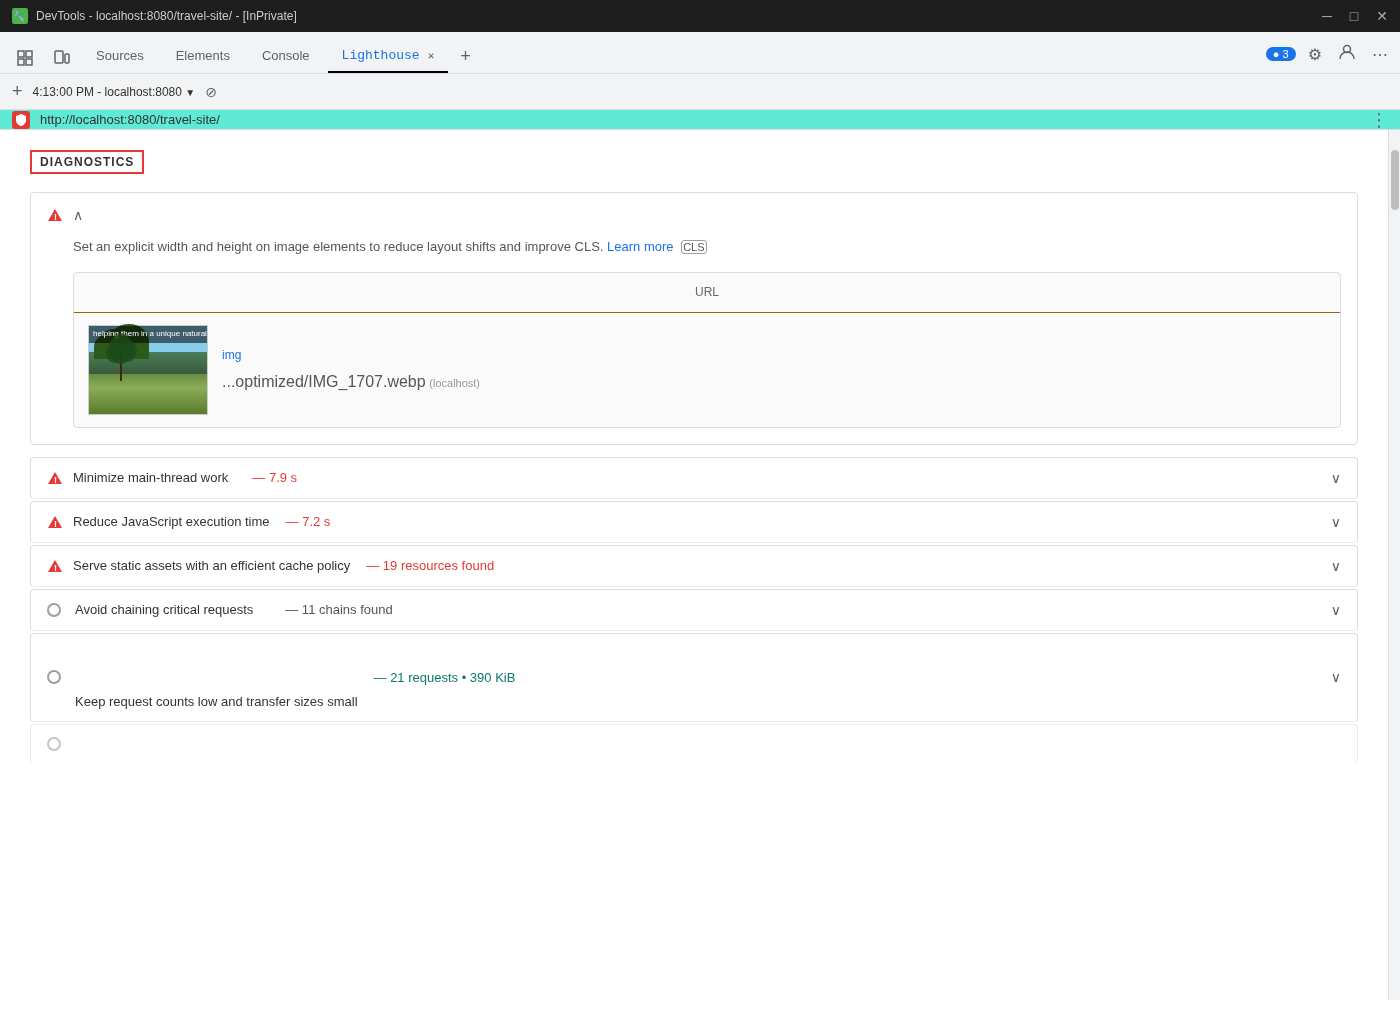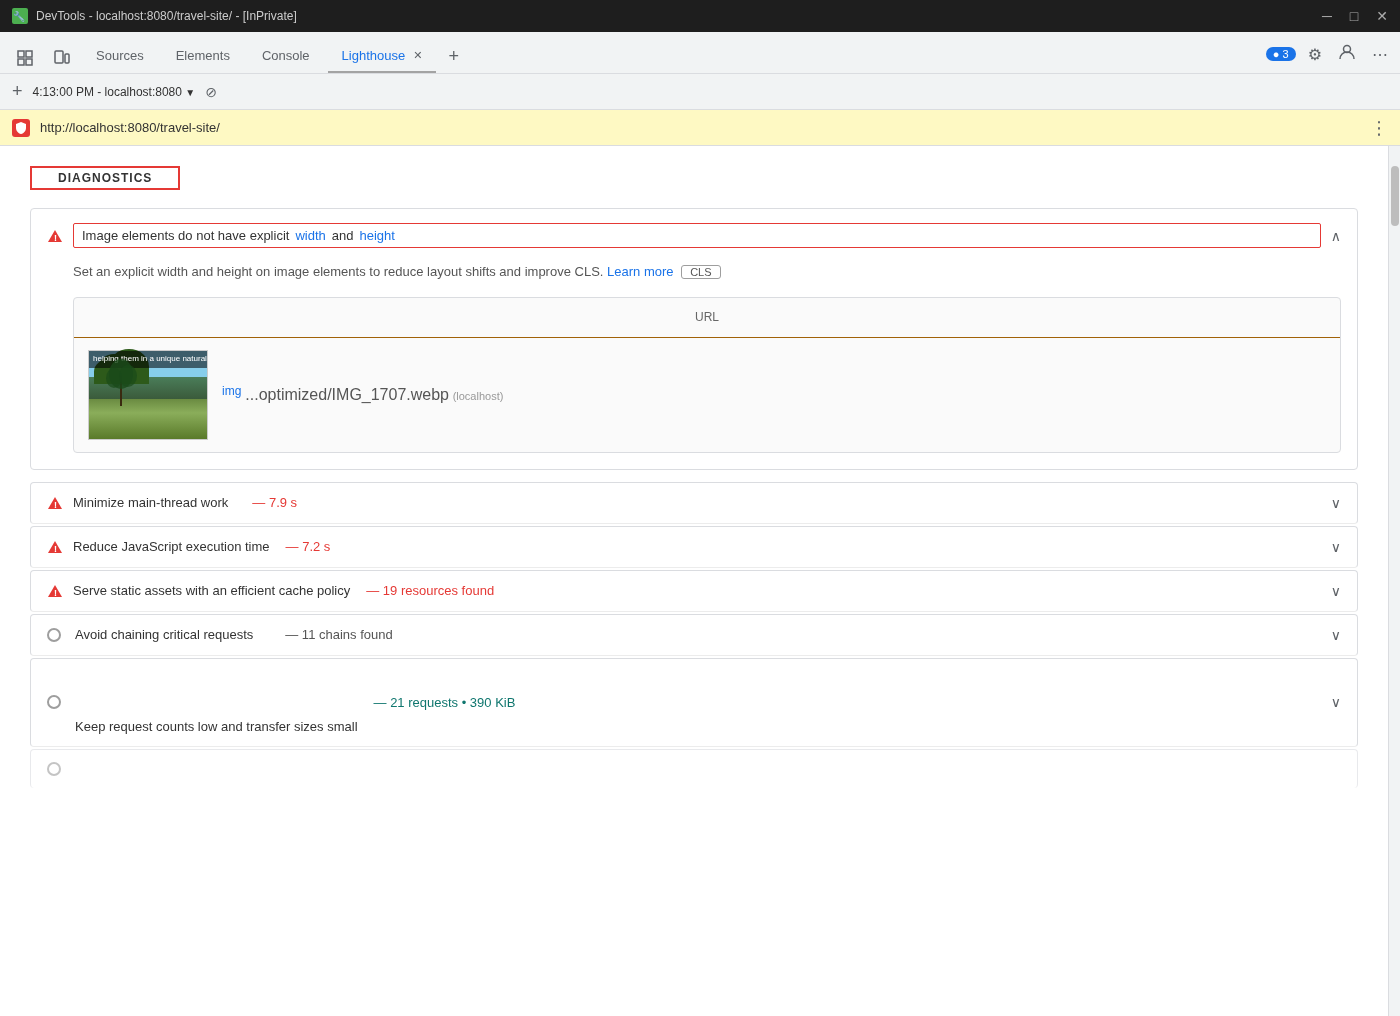--- a/index.html
+++ b/index.html
@@ -69,21 +69,22 @@
       padding: 8px 14px;
       font-size: 13px;
       color: #5f6368;
       cursor: pointer;
       border-bottom: 2px solid transparent;
       white-space: nowrap;
       display: flex; align-items: center; gap: 6px;
     }
     .tab-item.active {
       color: #1a73e8;
-      border-bottom: 2px solid #a3a3a3;
+      border-bottom: 2px solid #000000;
+      font-family: Liberation Mono, monospace;
     }
     .tab-close {
       font-size: 11px;
       color: #5f6368;
       margin-left: 2px;
     }
     .tabs-right {
       display: flex;
       align-items: center;
       gap: 8px;
@@ -114,23 +115,23 @@
       align-items: center;
       padding: 0 12px;
       gap: 10px;
     }
     .address-plus { font-size: 18px; color: #5f6368; cursor: pointer; }
     .address-time { font-size: 12px; color: #333; }
     .address-stop { font-size: 14px; color: #5f6368; }
 
     
     .url-bar {
-      background: #fef9c3;
+      background: #5eead4;
       border-bottom: 1px solid #dadce0;
-      height: 36px;
+      height: 20px;
       display: flex;
       align-items: center;
       padding: 0 12px;
       gap: 10px;
     }
     .url-security-icon {
       width: 18px; height: 18px;
       background: #e53935;
       border-radius: 3px;
       display: flex; align-items: center; justify-content: center;
@@ -165,21 +166,21 @@
       border-radius: 4px;
       position: absolute;
       top: 20px;
       left: 2px;
     }
 
     
     .section-label {
       border: 2px solid #e53935;
       display: inline-block;
-      padding: 3px 26px;
+      padding: 3px 8px;
       font-size: 12px;
       font-weight: 700;
       letter-spacing: 1px;
       color: #333;
       margin-bottom: 18px;
     }
 
     
     .audit-item {
       border: 1px solid #dadce0;
@@ -231,21 +232,21 @@
       color: #555;
       line-height: 1.6;
     }
     .audit-desc {
       margin-bottom: 14px;
     }
     .link-blue { color: #1a73e8; text-decoration: none; }
     .cls-badge {
       border: 1px solid #9e9e9e;
       border-radius: 3px;
-      padding: 0 8px;
+      padding: 0 1px;
       font-size: 11px;
       color: #555;
       margin-left: 4px;
     }
 
     
     .audit-table {
       border: 1px solid #dadce0;
       border-radius: 4px;
       overflow: hidden;
@@ -300,21 +301,21 @@
       overflow: hidden;
     }
     .image-bottom-bar {
       position: absolute;
       bottom: 0; left: 0; right: 0;
       background: rgba(200,200,0,0.7);
       height: 3px;
     }
     .audit-table-row-info {
       display: flex;
-      flex-direction: row;
+      flex-direction: column;
       gap: 4px;
     }
     .img-tag { color: #1a73e8; font-size: 12px; }
     .img-url { font-size: 16px; color: #555; }
     .img-host { color: #999; font-size: 11px; }
 
     
     .metric-red { color: #e53935; font-size: 13px; }
 
     
@@ -417,26 +418,20 @@
     
     <div class="audit-item expanded">
       <div class="audit-header">
 
         <div class="warn-icon">
           <svg width="16" height="14" viewBox="0 0 16 14">
             <polygon points="8,1 15,13 1,13" fill="#e53935"></polygon>
             <text x="7" y="12" font-size="9" fill="white" font-weight="bold">!</text>
           </svg>
         </div>
-        <div class="audit-header-title outlined">
-          <span>Image elements do not have explicit </span>
-          <span style="color:#1a73e8;">width</span>
-          <span> and </span>
-          <span style="color:#1a73e8;">height</span>
-        </div>
         <span class="expand-icon">∧</span>
       </div>
       <div class="audit-body">
         <p class="audit-desc">
           <span>Set an explicit width and height on image elements to reduce layout shifts and improve CLS. </span>
           <a href="#" class="link-blue">Learn more</a>
           <span class="cls-badge">CLS</span>
         </p>
         <div class="audit-table">
           <div class="audit-table-header">URL</div>

